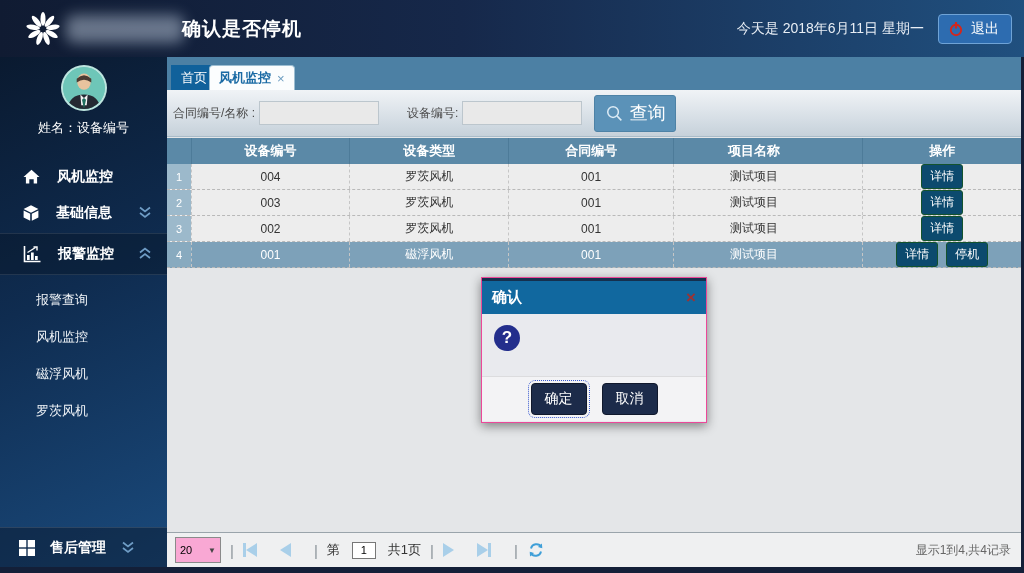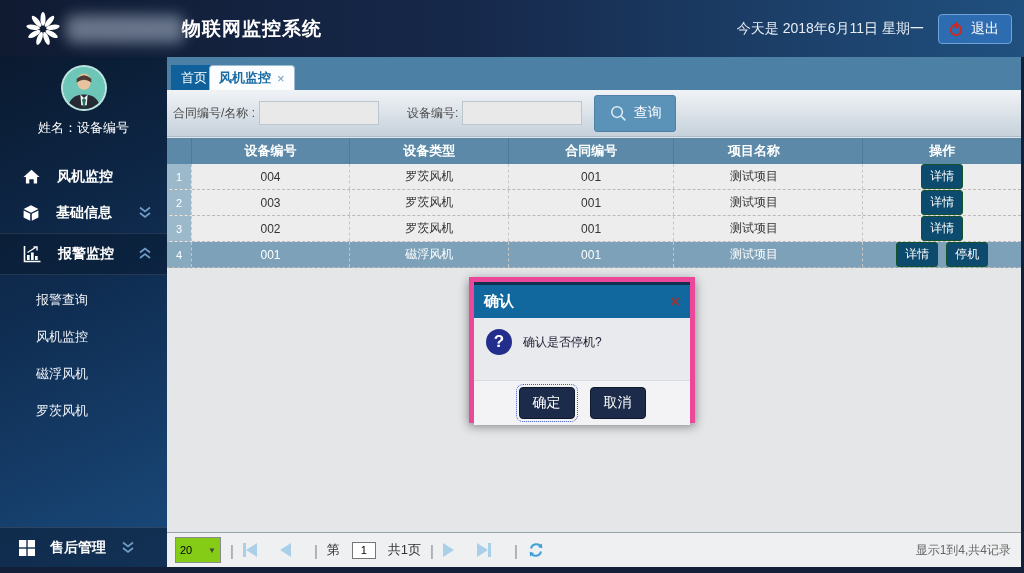--- a/index.html
+++ b/index.html
@@ -51,60 +51,60 @@
   .tab-close { color:#6b9cc0; font-size:13px; font-weight:normal; cursor:pointer; }
 
   .searchbar { position:absolute; left:0; top:33px; width:854px; height:47px;
     background:linear-gradient(180deg,#f0f3f6 0%,#d7dfe6 60%,#c6d1da 100%);
     border-bottom:1px solid #a9bcc9; display:flex; align-items:center; padding-left:6px; }
   .search-label { font-size:12px; color:#4a4a4a; }
   .search-input { width:120px; height:24px; background:#e9e9e9; border:1px solid #bcc6cd;
     margin-left:4px; font-size:12px; padding:0 5px; }
   .gap28 { width:28px; }
   .query-btn { margin-left:12px; width:82px; height:37px; background:#5b92b8; border:1px solid #4d82a6;
-    border-radius:3px; color:#fff; font-size:14px; display:flex; align-items:center;
+    border-radius:3px; color:#fff; font-size:18px; display:flex; align-items:center;
     justify-content:center; gap:6px; cursor:pointer; }
 
   .thead { position:absolute; left:0; top:81px; width:854px; height:26px; display:flex;
     background:#5b89a7; color:#fff; font-size:13px; font-weight:bold; }
   .th { display:flex; align-items:center; justify-content:center; border-left:1px solid #4d7b99; }
   .th:first-child { border-left:none; }
   .trow { position:absolute; left:0; width:854px; height:26px; display:flex;
     background:#ededed; font-size:12px; color:#333; border-bottom:1px dashed #b9b9b9; }
   .td { display:flex; align-items:center; justify-content:center; border-left:1px dashed #c6c6c6; }
   .td.num { background:#9cb9cb; color:#fff; font-size:11px; border-left:none; }
   .c0{width:25px;} .c1{width:163px;} .c2{width:165px;} .c3{width:170px;} .c4{width:167px;} .c5{width:164px;margin-left:28px;}
   .trow.selected { background:#7da1b9; color:#fff; }
   .trow.selected .td.num { background:#88aabf; }
   .action-btn { background:#0c4a6e; border:1px solid #14532d; border-radius:3px; color:#fff;
     font-size:12px; padding:3px 8px; cursor:pointer; }
   .trow .op { gap:8px; }
 
   .pagination { position:absolute; left:0; bottom:0; width:854px; height:35px; background:#eff0f1;
     border-top:1px solid #9aa4ab; display:flex; align-items:center; padding-left:8px; gap:9px; }
-  .page-size { width:46px; height:20px; background:#84cc16; border:1px solid #8a8a8a; display:flex;
+  .page-size { width:46px; height:20px; background:#f9a8d4; border:1px solid #8a8a8a; display:flex;
     align-items:center; font-size:11px; padding:12px 4px; cursor:pointer; }
   .page-size .caret { margin-left:auto; font-size:8px; color:#444; }
   .pg-sep { color:#8a9298; font-size:15px; }
   .tri-l { width:0; height:0; border-top:7px solid transparent; border-bottom:7px solid transparent;
     border-right:11px solid #a9cfe9; }
   .tri-r { width:0; height:0; border-top:7px solid transparent; border-bottom:7px solid transparent;
     border-left:11px solid #a9cfe9; }
   .pg-btn { display:flex; align-items:center; cursor:pointer; }
   .pg-bar { width:3px; height:14px; background:#a9cfe9; }
   .page-text { font-size:13px; color:#333; }
   .page-input { width:24px; height:17px; border:1px solid #777; background:#fff; text-align:center;
     font-size:11px; margin:0 3px; }
   .records { position:absolute; right:10px; top:0; height:35px; display:flex; align-items:center;
     font-size:12px; color:#666; }
   .mL { margin-left:14px; } 
 
   
-  .dialog { position:absolute; left:469px; top:277px; width:226px; height:146px; background:#e9eaee;
-    border:5px solid #ec4899; box-shadow:0 3px 10px rgba(0,0,0,0.45); z-index:50; }
+  .dialog { position:absolute; left:481px; top:277px; width:226px; height:146px; background:#e9eaee;
+    border:1px solid #ec4899; box-shadow:0 3px 10px rgba(0,0,0,0.45); z-index:50; }
   .dlg-title { height:36px; background:#11689f; border-top:3px solid #15304e; display:flex;
     align-items:center; padding:0 10px; color:#fff; font-size:15px; font-weight:bold; }
   .dlg-close { margin-left:auto; color:#9c3333; font-size:17px; font-weight:bold; cursor:pointer; }
   .dlg-body { height:62px; display:flex; padding:11px 10px 0 12px; }
   .q-icon { width:26px; height:26px; border-radius:50%; background:#232e8c; color:#fff;
     font-size:17px; font-weight:bold; display:flex; align-items:center; justify-content:center; flex:none; }
   .dlg-msg { font-size:12px; color:#1a1a2e; margin:5px 0 0 11px; }
   .dlg-footer { height:45px; background:#f3f3f5; border-top:1px solid #dcdcde; display:flex;
     align-items:center; justify-content:center; gap:15px; }
   .dlg-btn { min-width:56px; height:32px; background:#1c2b4a; border:1px solid #10182c; border-radius:4px;
@@ -122,21 +122,21 @@
       <ellipse cx="18" cy="8.5" rx="2.4" ry="6.5" transform="rotate(80 18 18)"></ellipse>
       <ellipse cx="18" cy="8.5" rx="2.4" ry="6.5" transform="rotate(120 18 18)"></ellipse>
       <ellipse cx="18" cy="8.5" rx="2.4" ry="6.5" transform="rotate(160 18 18)"></ellipse>
       <ellipse cx="18" cy="8.5" rx="2.4" ry="6.5" transform="rotate(200 18 18)"></ellipse>
       <ellipse cx="18" cy="8.5" rx="2.4" ry="6.5" transform="rotate(240 18 18)"></ellipse>
       <ellipse cx="18" cy="8.5" rx="2.4" ry="6.5" transform="rotate(280 18 18)"></ellipse>
       <ellipse cx="18" cy="8.5" rx="2.4" ry="6.5" transform="rotate(320 18 18)"></ellipse>
     </g>
   </svg>
   <div class="company-blur"></div>
-  <div class="app-title">物联网监控系统</div>
+  <div class="app-title">确认是否停机</div>
   <div class="header-right">
     <span class="date-text">今天是 2018年6月11日 星期一</span>
     <div class="logout-btn">
       <svg width="16" height="16" viewBox="0 0 16 16">
         <circle cx="8" cy="9" r="5.2" stroke="#d5261b" stroke-width="1.9" fill="none"></circle>
         <line x1="8" y1="1" x2="8" y2="7.5" stroke="#d5261b" stroke-width="2.1"></line>
       </svg>
       <span>退出</span>
     </div>
   </div>
@@ -340,19 +340,18 @@
   </div>
 </div>
 
 <div class="dialog">
   <div class="dlg-title">
     <span>确认</span>
     <span class="dlg-close">×</span>
   </div>
   <div class="dlg-body">
     <div class="q-icon">?</div>
-    <div class="dlg-msg">确认是否停机?</div>
   </div>
   <div class="dlg-footer">
     <button class="dlg-btn focused">确定</button>
     <button class="dlg-btn">取消</button>
   </div>
 </div>
 
 </body></html>

